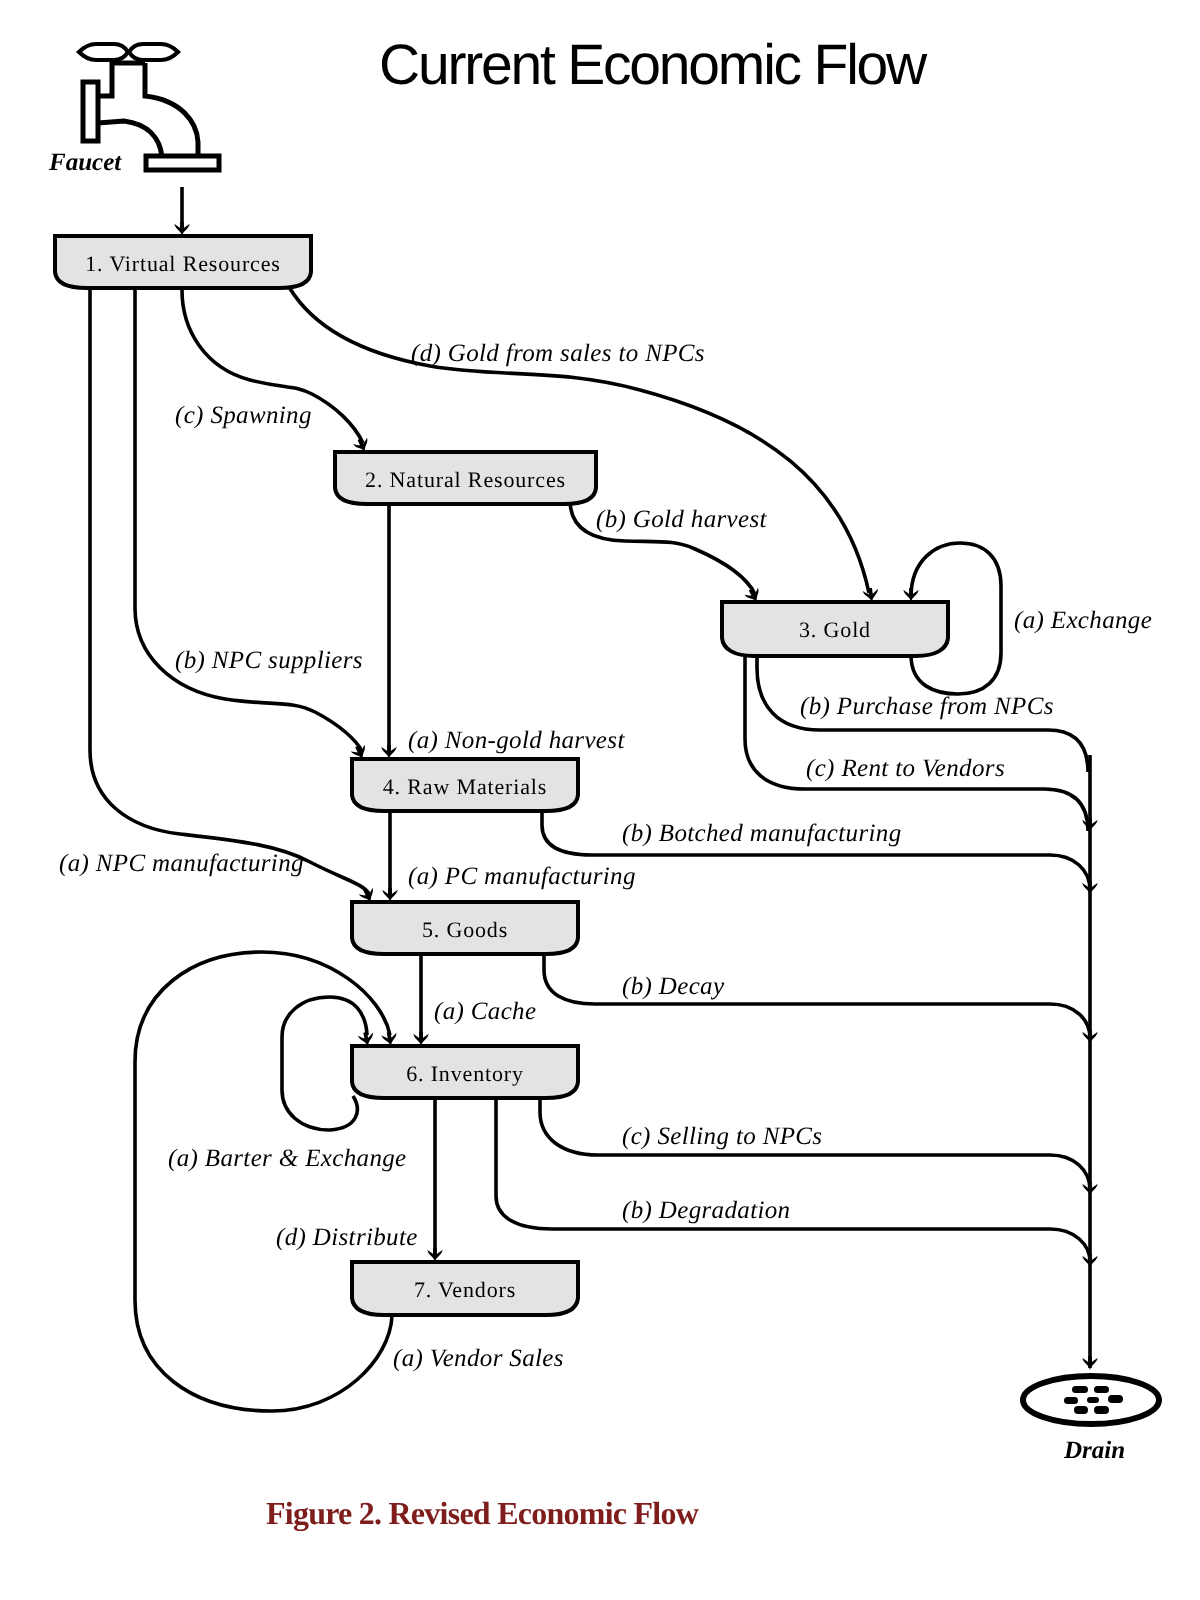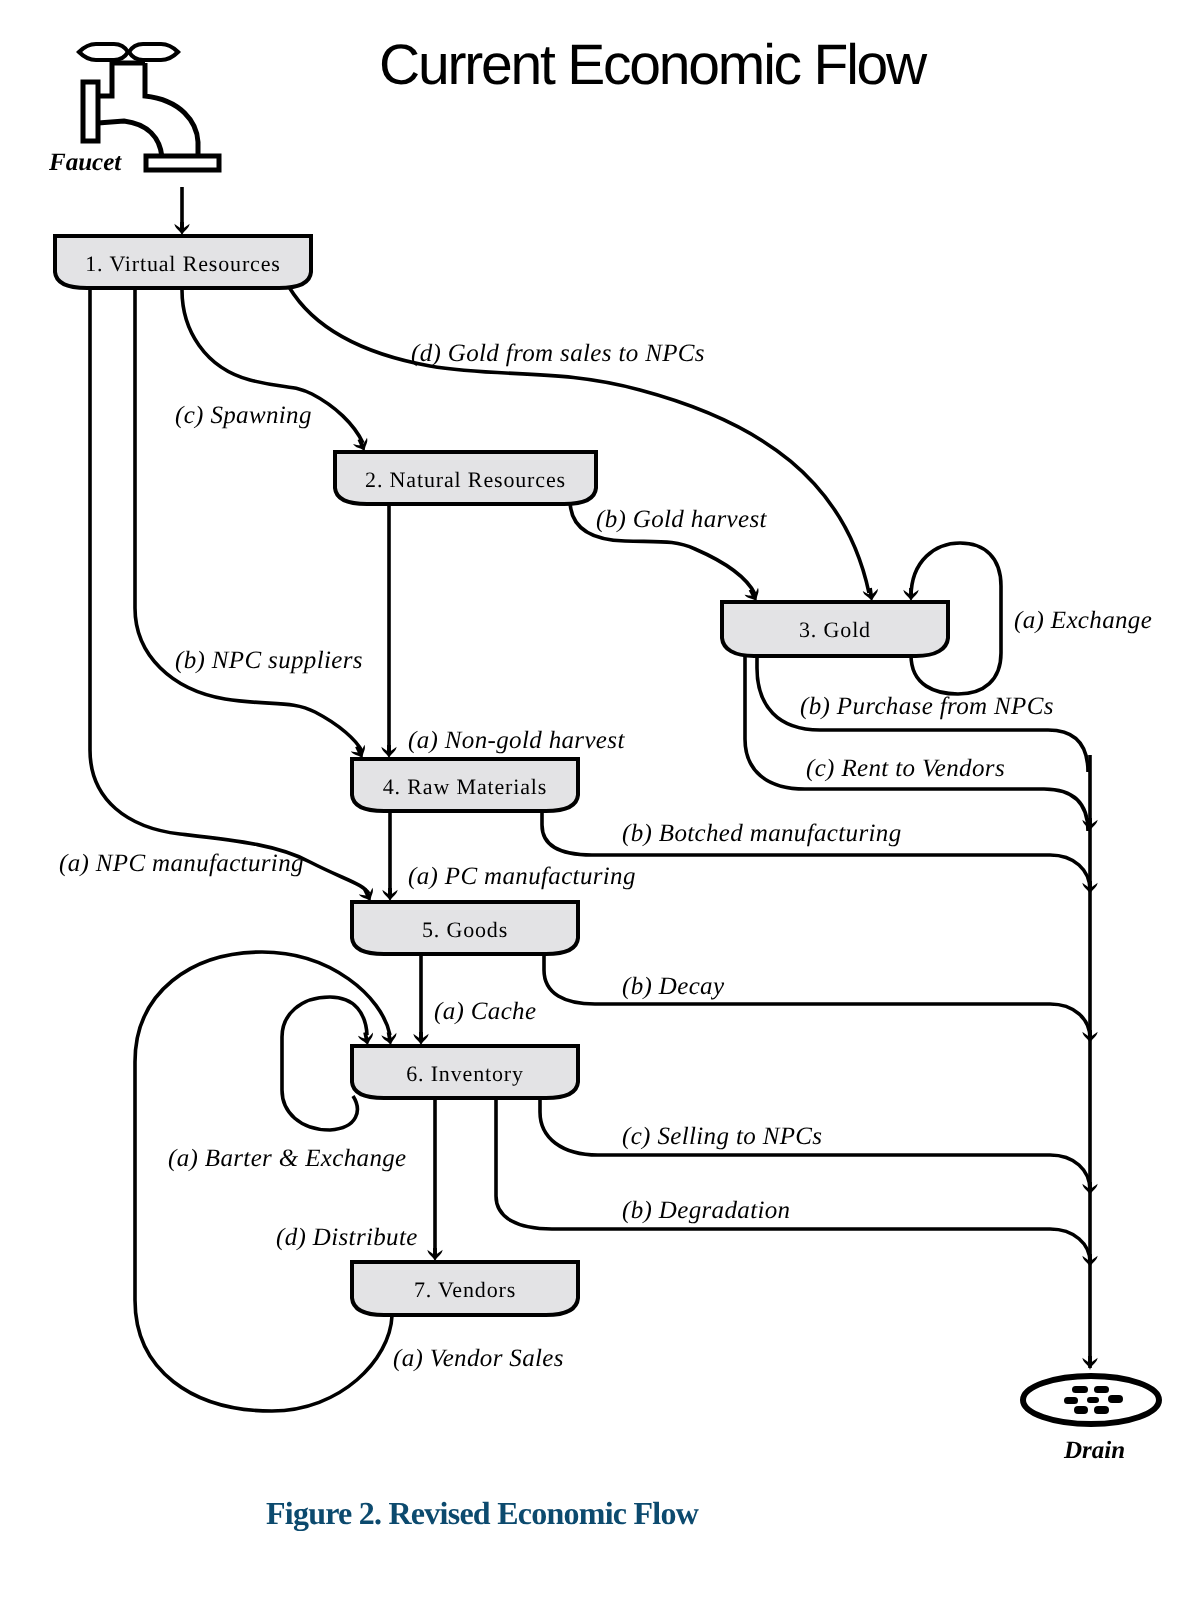--- a/index.html
+++ b/index.html
@@ -7,21 +7,21 @@
   body{width:1200px;height:1600px;overflow:hidden;font-family:"Liberation Serif",serif;}
   #page{position:relative;width:1200px;height:1600px;background:#fff;}
   svg#diagram{position:absolute;left:0;top:0;width:1200px;height:1600px;display:block;}
   .diagram-title{
     position:absolute;left:52px;top:32px;width:1200px;text-align:center;
     font-family:"Liberation Sans",sans-serif;font-size:57px;font-weight:400;
     color:#000;letter-spacing:-2.2px;
   }
   .figure-caption{
     position:absolute;left:0;top:1495px;width:964px;text-align:center;
-    font-family:"Liberation Serif",serif;font-size:32px;font-weight:bold;color:#0c4a6e;letter-spacing:-0.75px;
+    font-family:"Liberation Serif",serif;font-size:32px;font-weight:bold;color:#7f1d1d;letter-spacing:-0.75px;
   }
   .node-label{font-family:"Liberation Serif",serif;font-size:22px;fill:#000;text-anchor:middle;letter-spacing:0.85px;}
   .edge-label{font-family:"Liberation Serif",serif;font-style:italic;font-size:25px;fill:#000;letter-spacing:0.35px;}
   .io-label{font-family:"Liberation Serif",serif;font-style:italic;font-weight:bold;font-size:25px;fill:#000;}
   .nodeshape{fill:#e3e3e5;stroke:#000;stroke-width:4;stroke-linejoin:miter;}
 </style>
 </head>
 <body>
 
 <div id="page">

